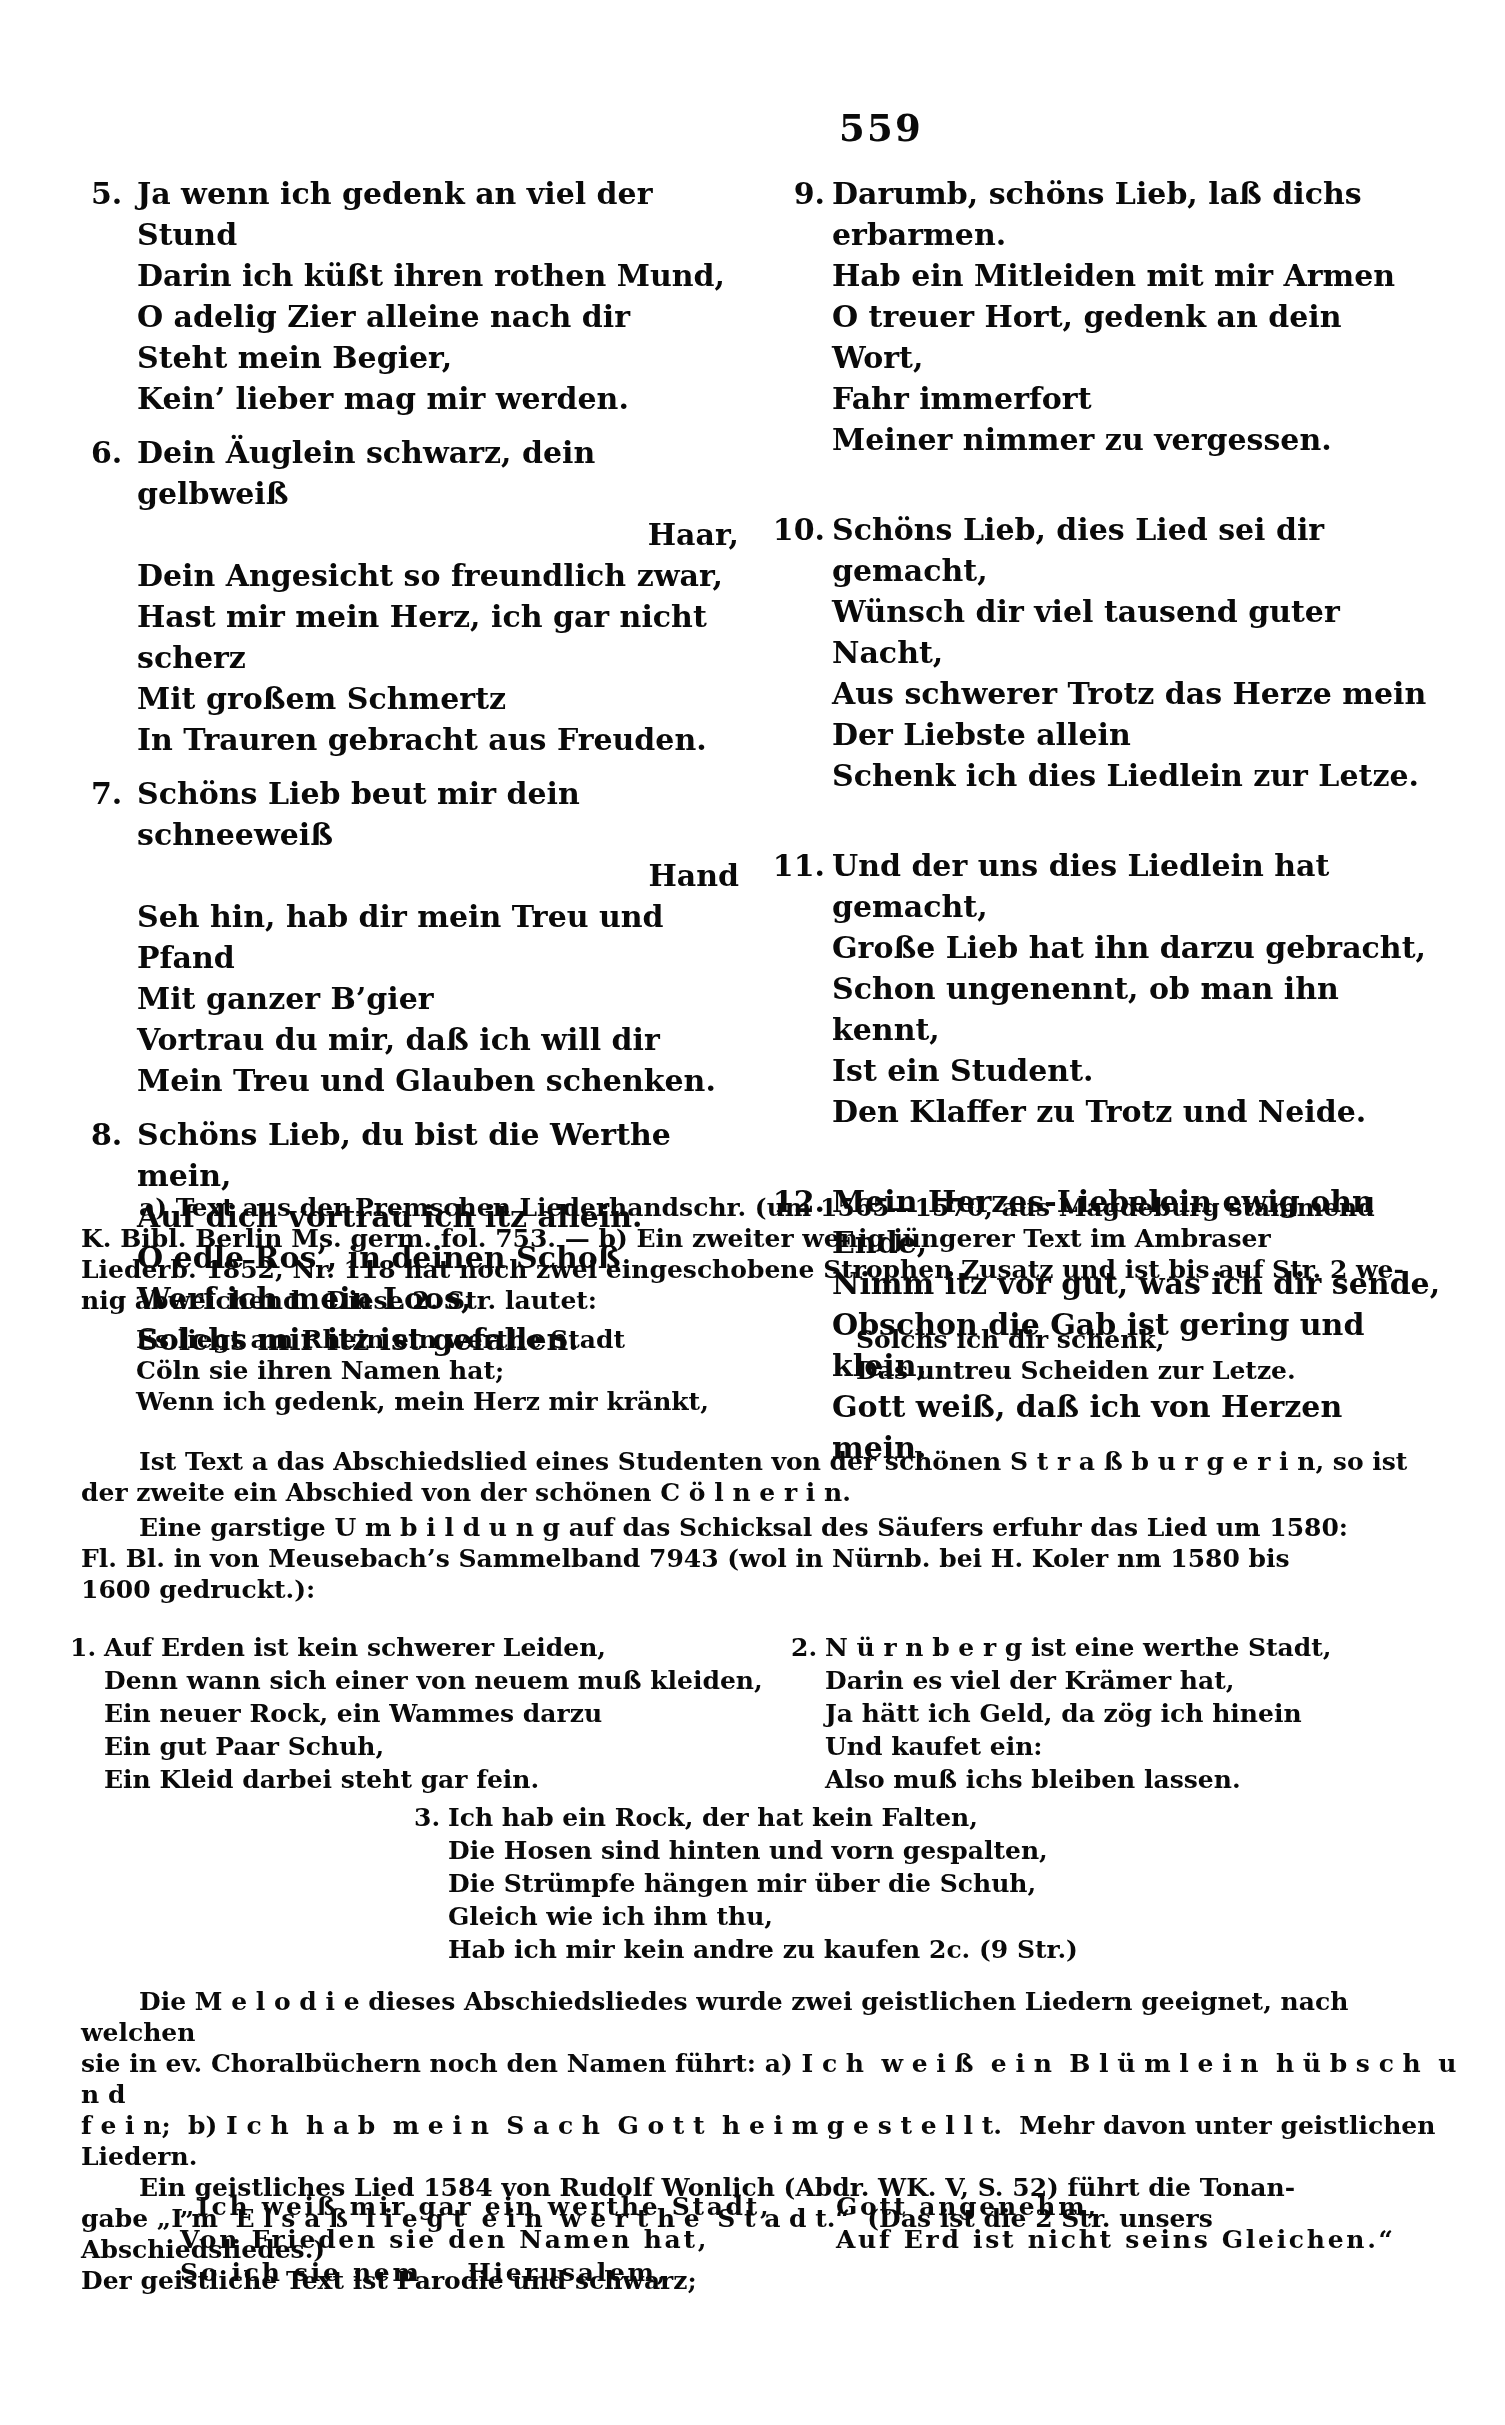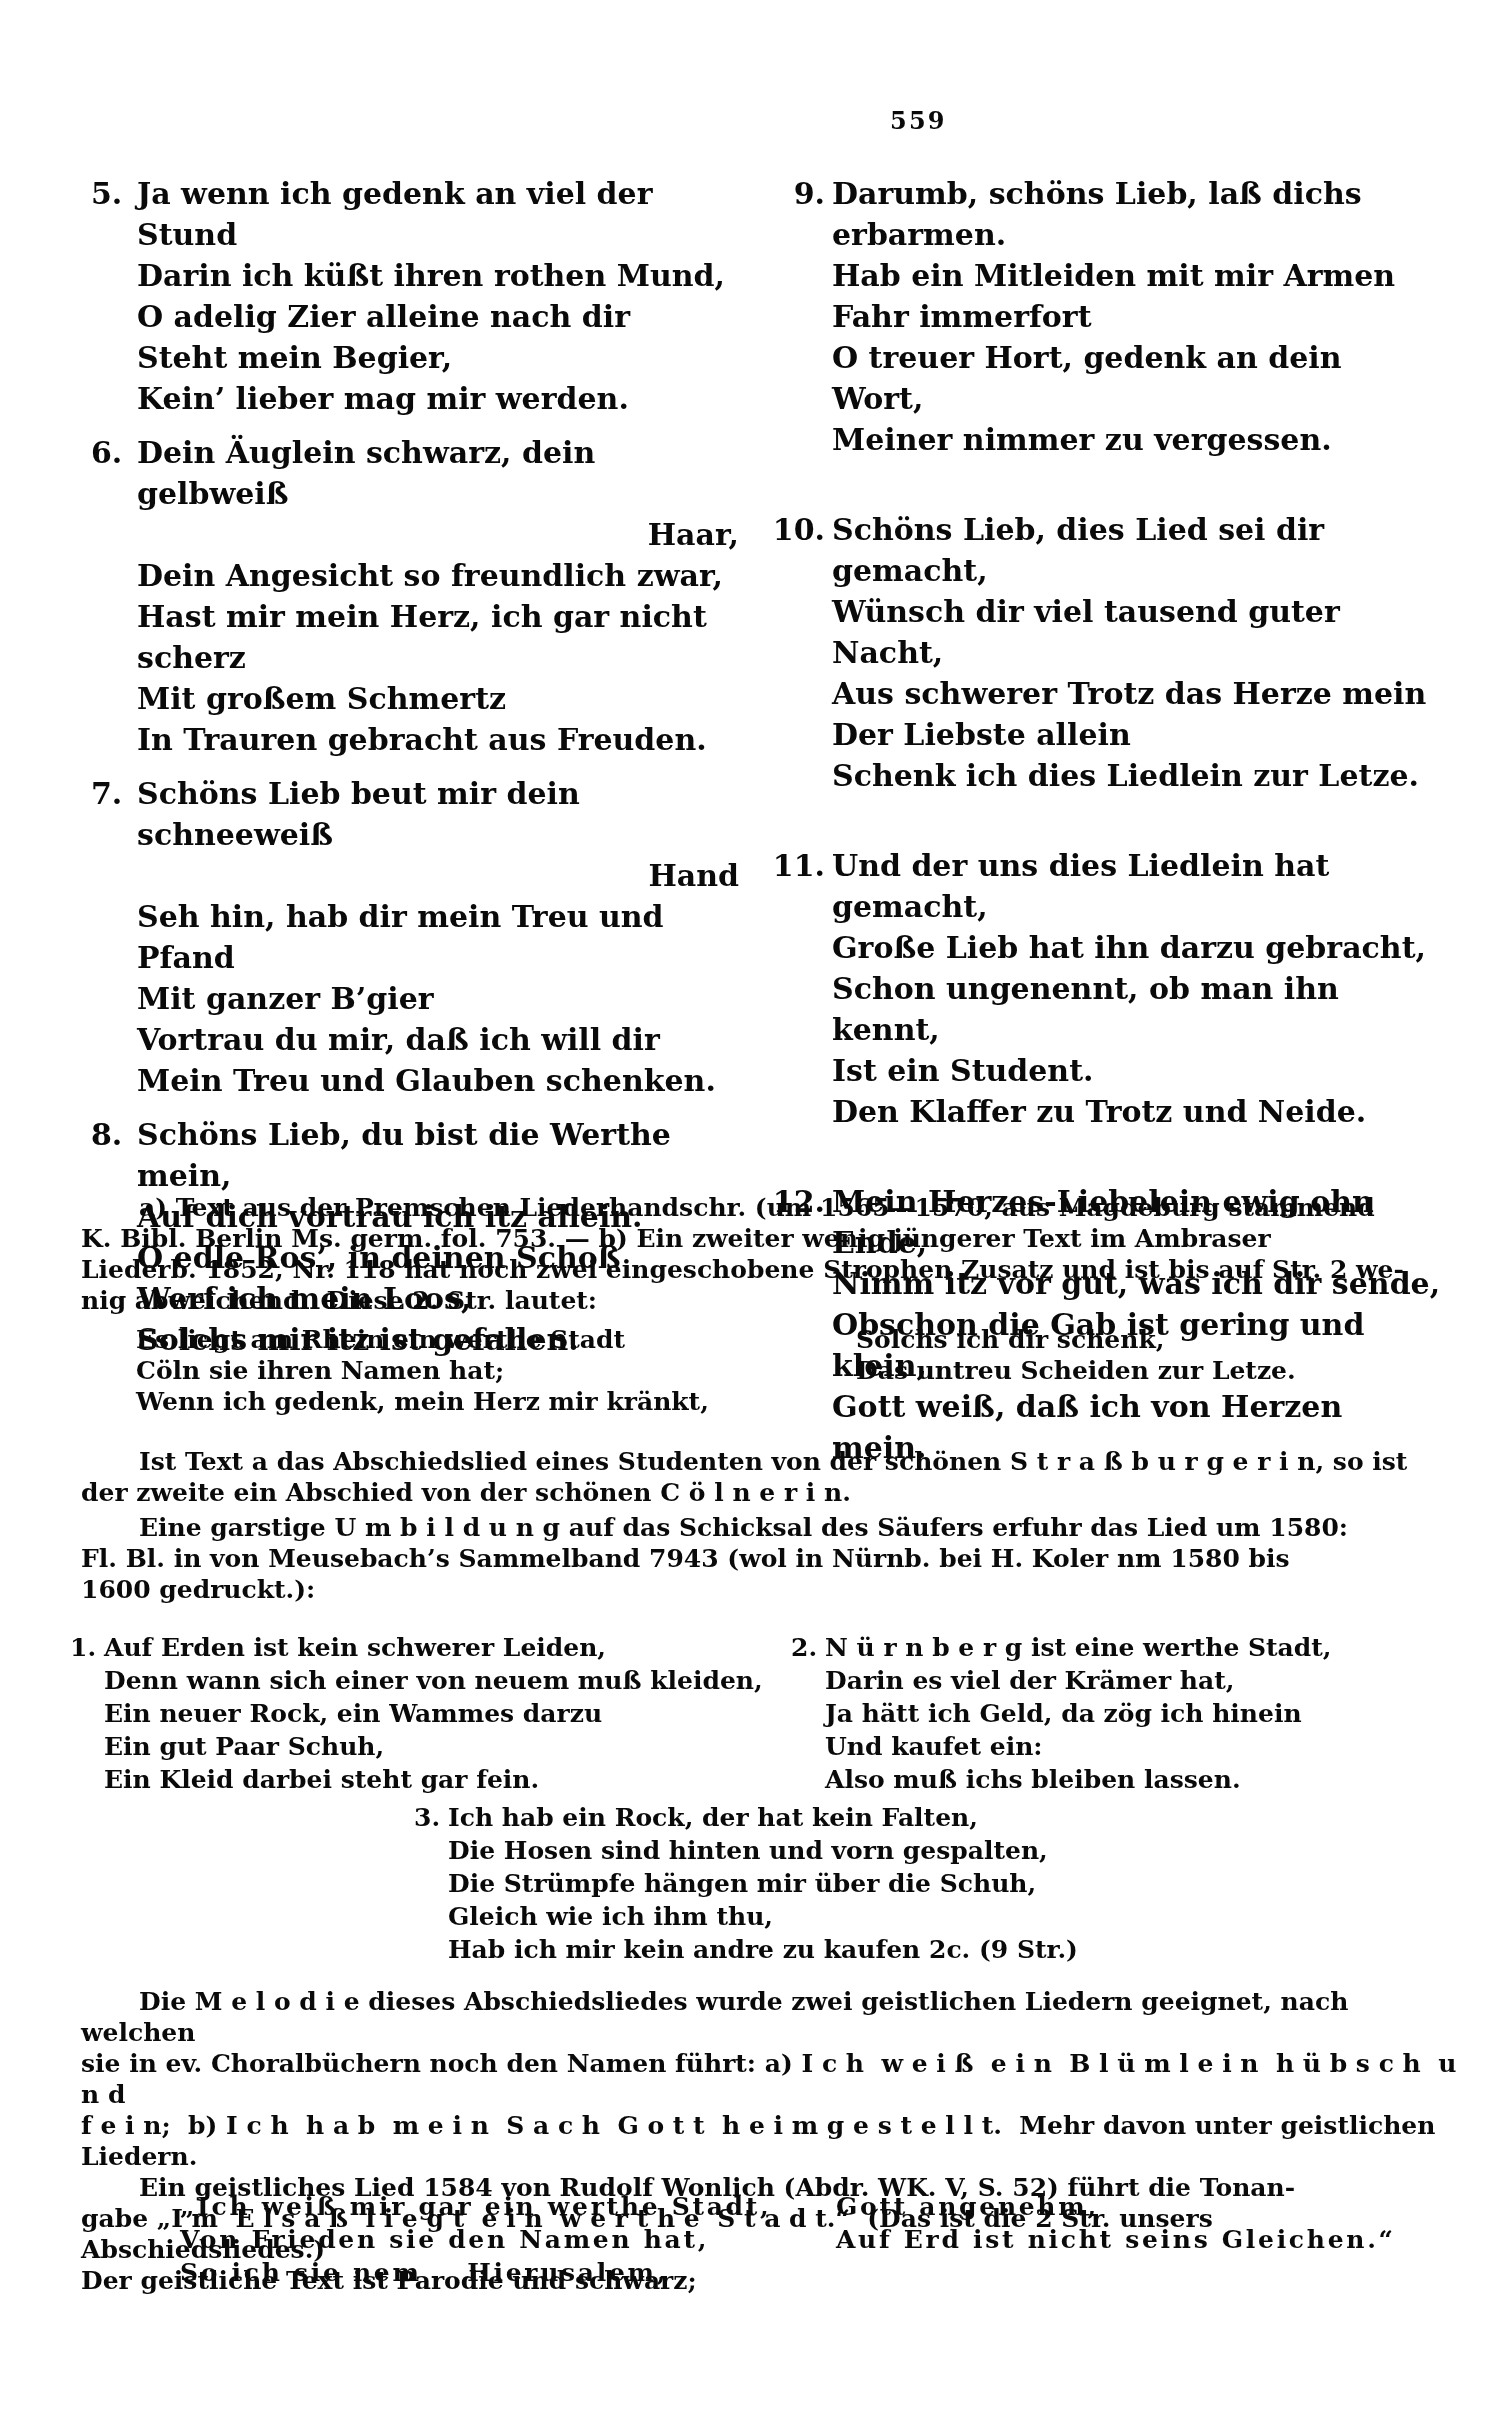--- a/index.html
+++ b/index.html
@@ -8,22 +8,22 @@
     width:1506px;height:2426px;
     background:#ffffff;
     color:#0a0a0a;
     font-family:"DejaVu Serif","Liberation Serif",serif;
     font-weight:700;
     overflow:hidden;
   }
   .line{white-space:pre-wrap;}
   
   .pagenum{
-    position:absolute;top:106px;left:890px;
-    font-size:24px;letter-spacing:2.2px;
+    position:absolute;top:106px;left:839px;
+    font-size:37px;letter-spacing:2.2px;
   }
   
   .main-cols{
     position:absolute;top:173px;left:91px;width:1350px;
     display:flex;
   }
   .main-col-left{width:648px;}
   .main-col-right{width:672px;margin-left:30px;}
   .main-cols .verse{position:relative;font-size:30px;line-height:41px;margin-bottom:13px;}
   .main-col-right .verse{margin-bottom:49px;}
@@ -101,22 +101,22 @@
         <div class="line">Solchs mir itz ist gefallen.</div>
       </div>
 
     </div>
     <div class="main-col-right">
 
       <div class="verse">
         <span class="vnum">9.</span>
         <div class="line">Darumb, schöns Lieb, laß dichs erbarmen.</div>
         <div class="line">Hab ein Mitleiden mit mir Armen</div>
+        <div class="line">O treuer Hort, gedenk an dein Wort,</div>
         <div class="line">Fahr immerfort</div>
-        <div class="line">O treuer Hort, gedenk an dein Wort,</div>
         <div class="line">Meiner nimmer zu vergessen.</div>
       </div>
 
       <div class="verse">
         <span class="vnum">10.</span>
         <div class="line">Schöns Lieb, dies Lied sei dir gemacht,</div>
         <div class="line">Wünsch dir viel tausend guter Nacht,</div>
         <div class="line">Aus schwerer Trotz das Herze mein</div>
         <div class="line">Der Liebste allein</div>
         <div class="line">Schenk ich dies Liedlein zur Letze.</div>

